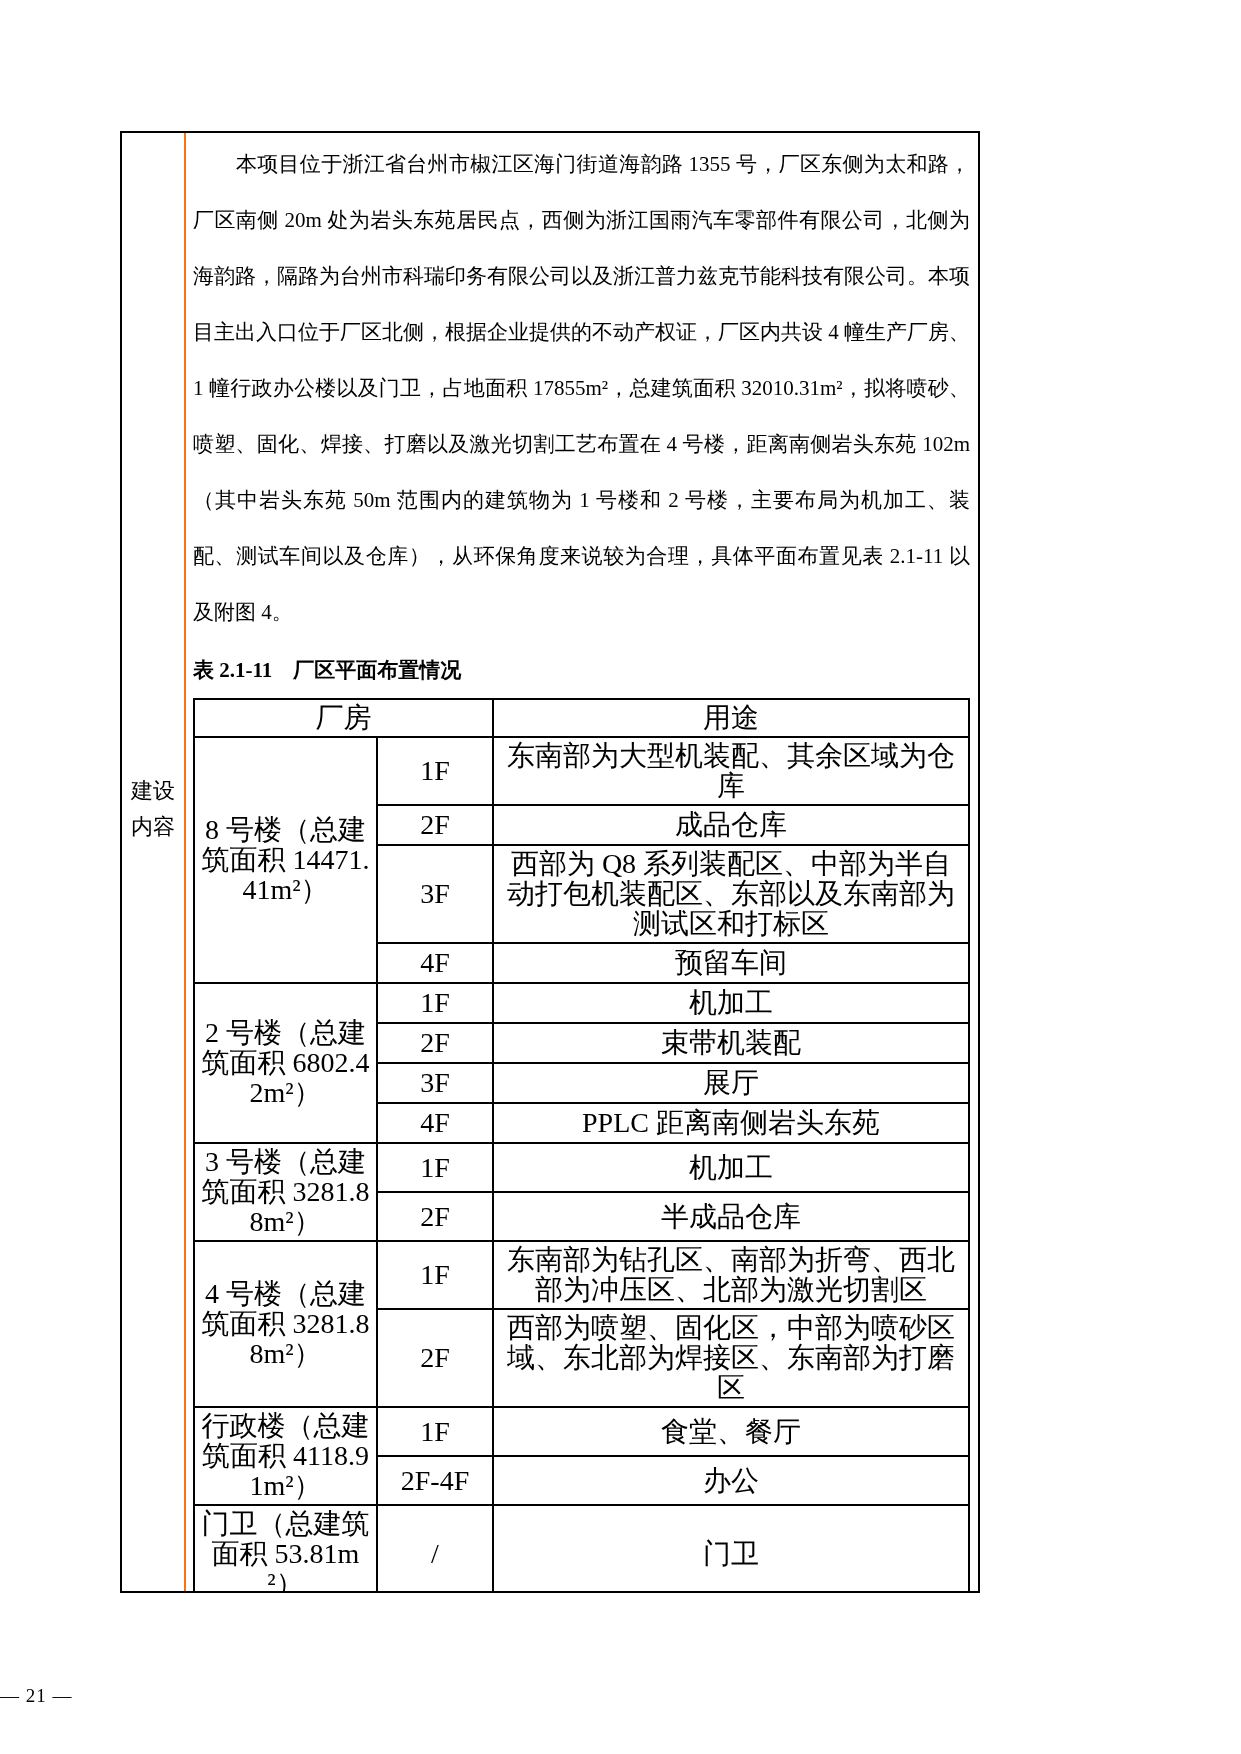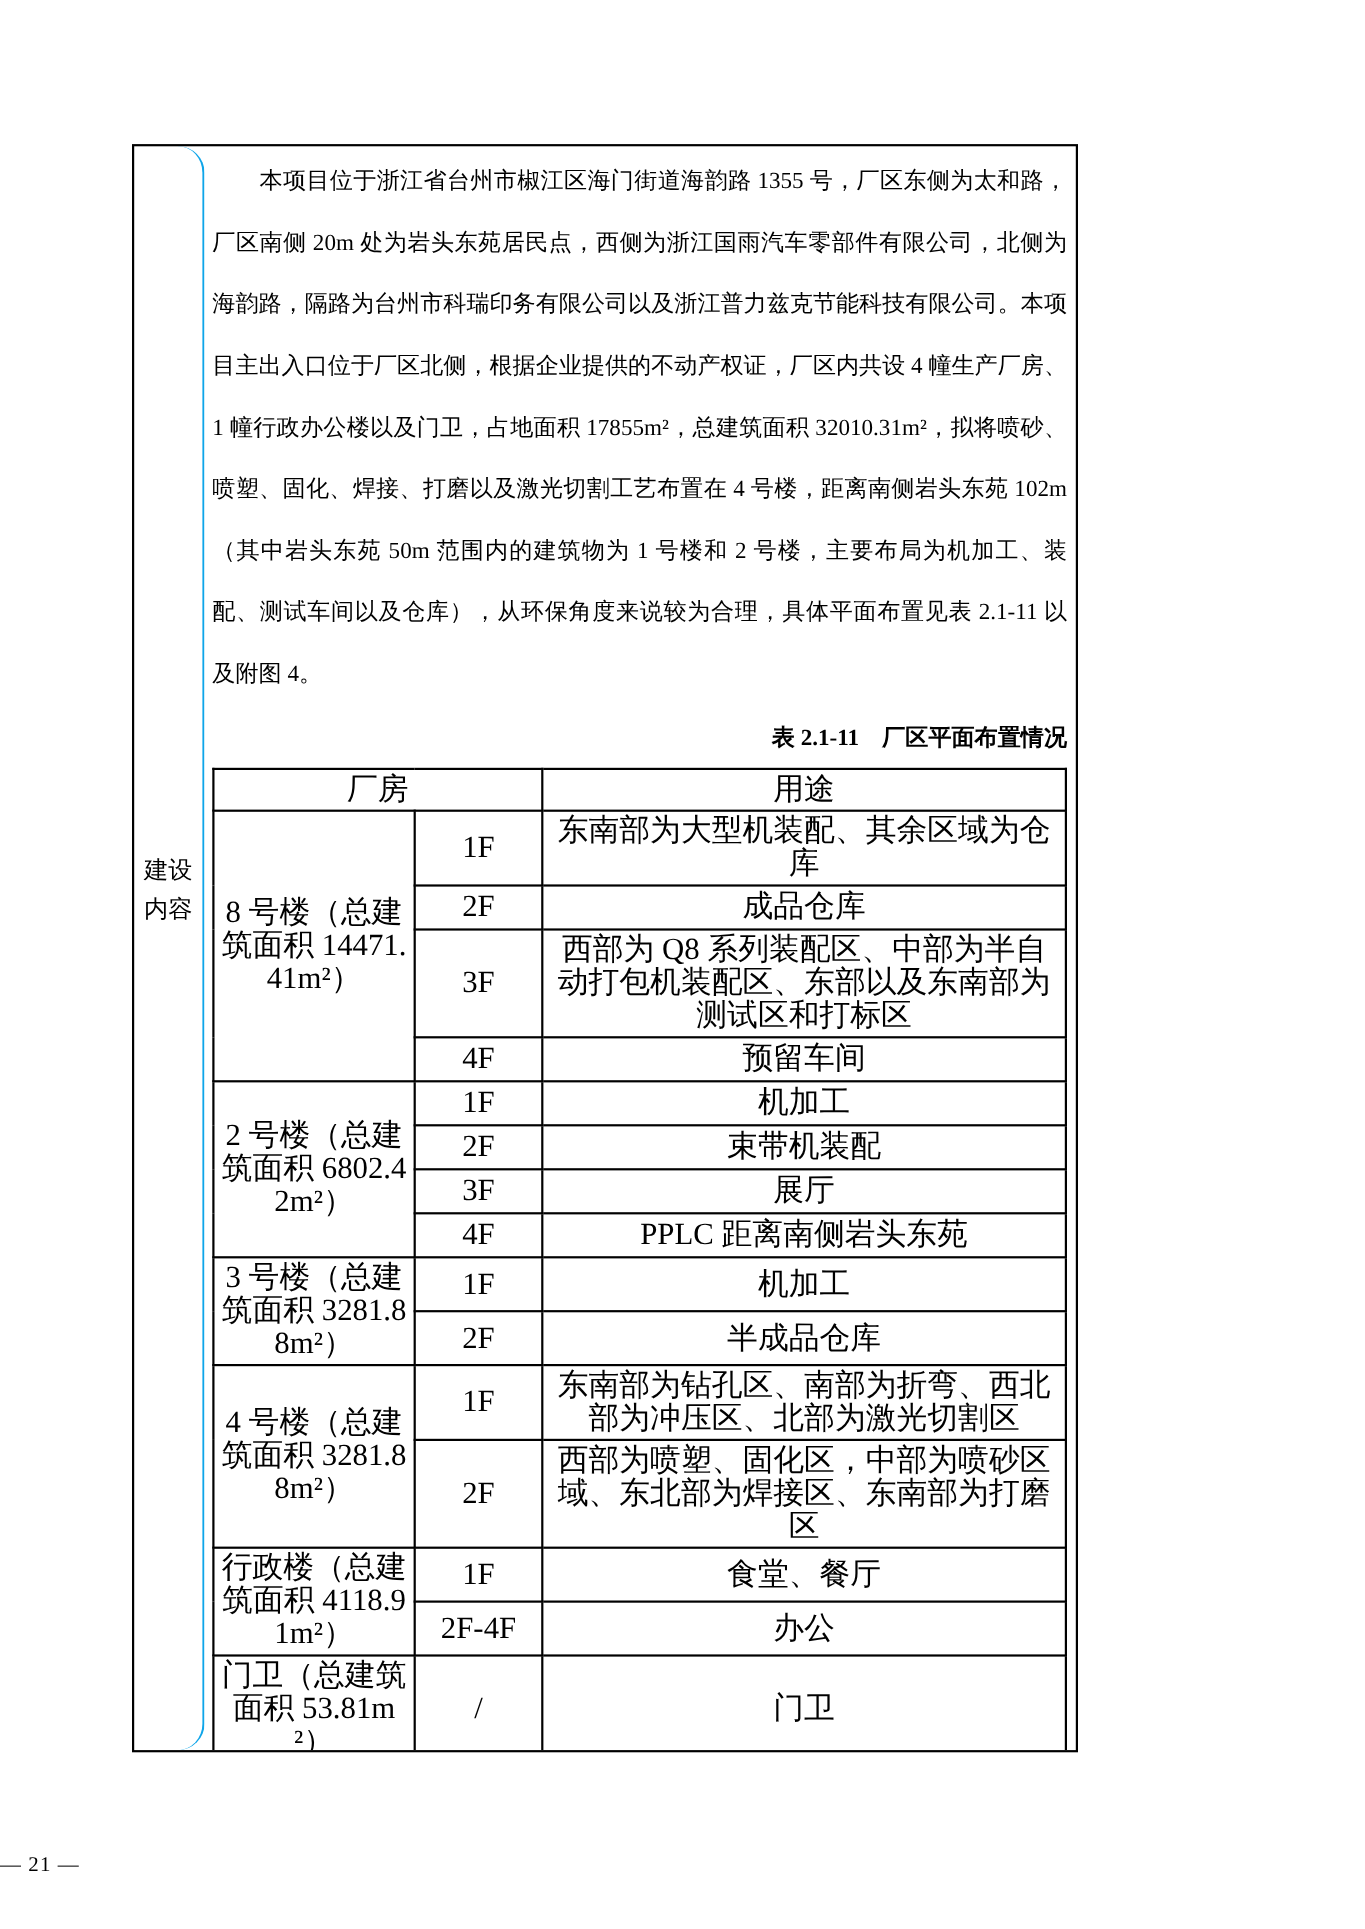--- a/index.html
+++ b/index.html
@@ -5,36 +5,36 @@
   html,body{margin:0;padding:0;background:#ffffff;}
   body{
     width:1241px;height:1754px;position:relative;
     font-family:"Liberation Serif","DejaVu Serif",serif;color:#000;
   }
   .outer-box{
     position:absolute;left:120px;top:131px;width:860px;height:1462px;
     border:2px solid #000;display:flex;box-sizing:border-box;background:#fff;
   }
   .sidebar-cell{
-    width:64px;flex-shrink:0;border-right:2px solid #0ea5e9;box-sizing:border-box;border-radius:24px;
+    width:64px;flex-shrink:0;border-right:2px solid #f97316;box-sizing:border-box;
   }
   .sidebar-label{
     margin-top:640px;text-align:center;font-size:22px;line-height:36px;
   }
   .content-cell{
     flex:1;padding:3px 8px 0 7px;box-sizing:border-box;overflow:hidden;
   }
   .para{
     margin:0;font-size:21px;line-height:56px;text-align:justify;text-indent:43px;
   }
   .sec-heading{
     margin:0;font-size:22px;font-weight:bold;line-height:46px;
   }
   .table-title{
-    margin:14px 0 0 0;font-size:21px;font-weight:bold;text-align:right;line-height:32px;
+    margin:14px 0 0 0;font-size:21px;font-weight:bold;text-align:left;line-height:32px;
   }
   table.layout-table{
     width:100%;border-collapse:collapse;table-layout:fixed;margin-top:12px;
   }
   table.layout-table td{
     border:2px solid #000;text-align:center;vertical-align:middle;
     font-size:28px;line-height:30px;padding:3px 4px;word-break:break-all;
   }
   td.col-building{font-size:19.5px;padding:3px 2px;}
   td.col-floor{font-size:20px;}

